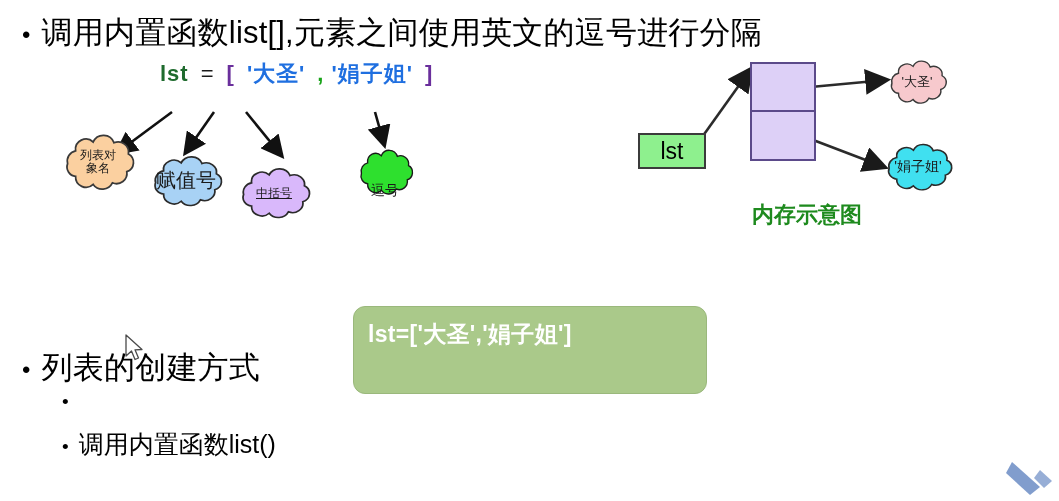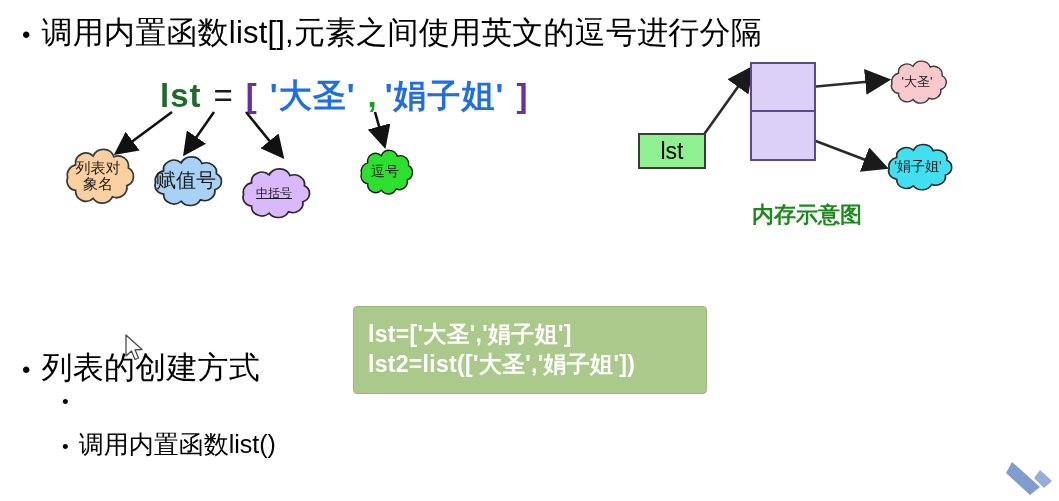--- a/index.html
+++ b/index.html
@@ -42,22 +42,22 @@
   .bullet-l2 .dot {
     font-size: 19px;
     line-height: 1;
     margin-right: 10px;
   }
 
   
   #expr {
     position: absolute;
     left: 160px;
-    top: 74px;
-    font-size: 33px;
+    top: 59px;
+    font-size: 22px;
     font-weight: bold;
     white-space: nowrap;
     letter-spacing: 1px;
   }
   #expr .tok-name   { color: #1f6b2e; }
   #expr .tok-eq     { color: #1a1a1a; font-weight: normal; }
   #expr .tok-brk    { color: #6a2f9c; }
   #expr .tok-str    { color: #1f6fe0; }
   #expr .tok-comma  { color: #18a318; }
   #expr .sp-sm { display:inline-block; width:7px; }
@@ -109,21 +109,21 @@
     white-space: nowrap;
   }
 
   
   #code-box {
     position: absolute;
     left: 353px; top: 306px;
     width: 354px; height: 88px;
     background: #aac98a;
     border: 1px solid #9ab87c;
-    border-radius: 4px;
+    border-radius: 12px;
     box-sizing: border-box;
     padding: 12px 0 0 14px;
   }
   #code-box .code-line {
     color: #ffffff;
     font-size: 23px;
     font-weight: bold;
     line-height: 1.32;
     white-space: nowrap;
     letter-spacing: 0.3px;
@@ -165,21 +165,21 @@
     <line x1="172" y1="112" x2="118" y2="152" stroke="#111" stroke-width="2.6" marker-end="url(#ah)"></line>
     <line x1="214" y1="112" x2="186" y2="152" stroke="#111" stroke-width="2.6" marker-end="url(#ah)"></line>
     <line x1="246" y1="112" x2="281" y2="155" stroke="#111" stroke-width="2.6" marker-end="url(#ah)"></line>
     <line x1="375" y1="112" x2="384" y2="144" stroke="#111" stroke-width="2.6" marker-end="url(#ah)"></line>
 
     <line x1="700" y1="140" x2="750" y2="70" stroke="#2b2b2b" stroke-width="2.6" marker-end="url(#ah2)"></line>
     <line x1="800" y1="88" x2="886" y2="80" stroke="#2b2b2b" stroke-width="2.6" marker-end="url(#ah2)"></line>
     <line x1="800" y1="135" x2="884" y2="167" stroke="#2b2b2b" stroke-width="2.6" marker-end="url(#ah2)"></line>
   </svg>
 
-  <div class="cloud" style="left:58px; top:144px; width:80px; height:64px; font-size:15px;text-align:center;">
+  <div class="cloud" style="left:58px; top:130px; width:80px; height:64px; font-size:12px;text-align:center;">
     <svg viewBox="0 0 100 80" preserveAspectRatio="none">
       <path d="M22,26 A13,13 0 0 1 44,15 A14,14 0 0 1 70,16 A13,13 0 0 1 88,30
                A12,12 0 0 1 86,52 A13,13 0 0 1 68,66 A14,14 0 0 1 44,68
                A13,13 0 0 1 22,58 A12,12 0 0 1 12,42 A13,13 0 0 1 22,26 Z" fill="#fbd0a0" stroke="#3a3a3a" stroke-width="2.2"></path>
     </svg>
     <span class="cl-text">
       <span>列表对</span><br>
       <span>象名</span>
     </span>
   </div>
@@ -195,21 +195,21 @@
 
   <div class="cloud" style="left:234px; top:164px; width:80px; height:58px; font-size:12px;text-decoration:underline;">
     <svg viewBox="0 0 100 80" preserveAspectRatio="none">
       <path d="M22,26 A13,13 0 0 1 44,15 A14,14 0 0 1 70,16 A13,13 0 0 1 88,30
                A12,12 0 0 1 86,52 A13,13 0 0 1 68,66 A14,14 0 0 1 44,68
                A13,13 0 0 1 22,58 A12,12 0 0 1 12,42 A13,13 0 0 1 22,26 Z" fill="#d9b8fb" stroke="#2b2b2b" stroke-width="2.2"></path>
     </svg>
     <span class="cl-text">中括号</span>
   </div>
 
-  <div class="cloud" style="left:354px; top:146px; width:62px; height:52px; font-size:14px;">
+  <div class="cloud" style="left:354px; top:146px; width:62px; height:52px; font-size:14px;align-items:flex-end;">
     <svg viewBox="0 0 100 80" preserveAspectRatio="none">
       <path d="M22,26 A13,13 0 0 1 44,15 A14,14 0 0 1 70,16 A13,13 0 0 1 88,30
                A12,12 0 0 1 86,52 A13,13 0 0 1 68,66 A14,14 0 0 1 44,68
                A13,13 0 0 1 22,58 A12,12 0 0 1 12,42 A13,13 0 0 1 22,26 Z" fill="#2ee02e" stroke="#1a1a1a" stroke-width="2.2"></path>
     </svg>
     <span class="cl-text">逗号</span>
   </div>
 
   <div id="mem-lst">
     <span>lst</span>
@@ -249,21 +249,20 @@
     <span class="dot">•</span>
   </div>
 
   <div class="bullet-l2" style="left:62px; top:428px;">
     <span class="dot">•</span>
     <span>调用内置函数list()</span>
   </div>
 
   <div id="code-box">
     <div class="code-line">lst=['大圣','娟子姐']</div>
-    <div class="code-line">lst2=list(['大圣','娟子姐'])</div>
   </div>
 
   <svg class="overlay">
     <path d="M1012,462 L1040,487 L1030,495 L1006,473 Z" fill="#6b8cc4" opacity="0.85"></path>
     <path d="M1040,470 L1052,481 L1044,488 L1034,478 Z" fill="#6b8cc4" opacity="0.7"></path>
   </svg>
 
   <svg id="cursor" viewBox="0 0 22 30">
     <path d="M2,1 L2,22 L7.5,17 L11,25.5 L14.5,24 L11,15.8 L18,15.5 Z" fill="#ffffff" stroke="#4a4a4a" stroke-width="1.3" stroke-linejoin="round"></path>
   </svg>

